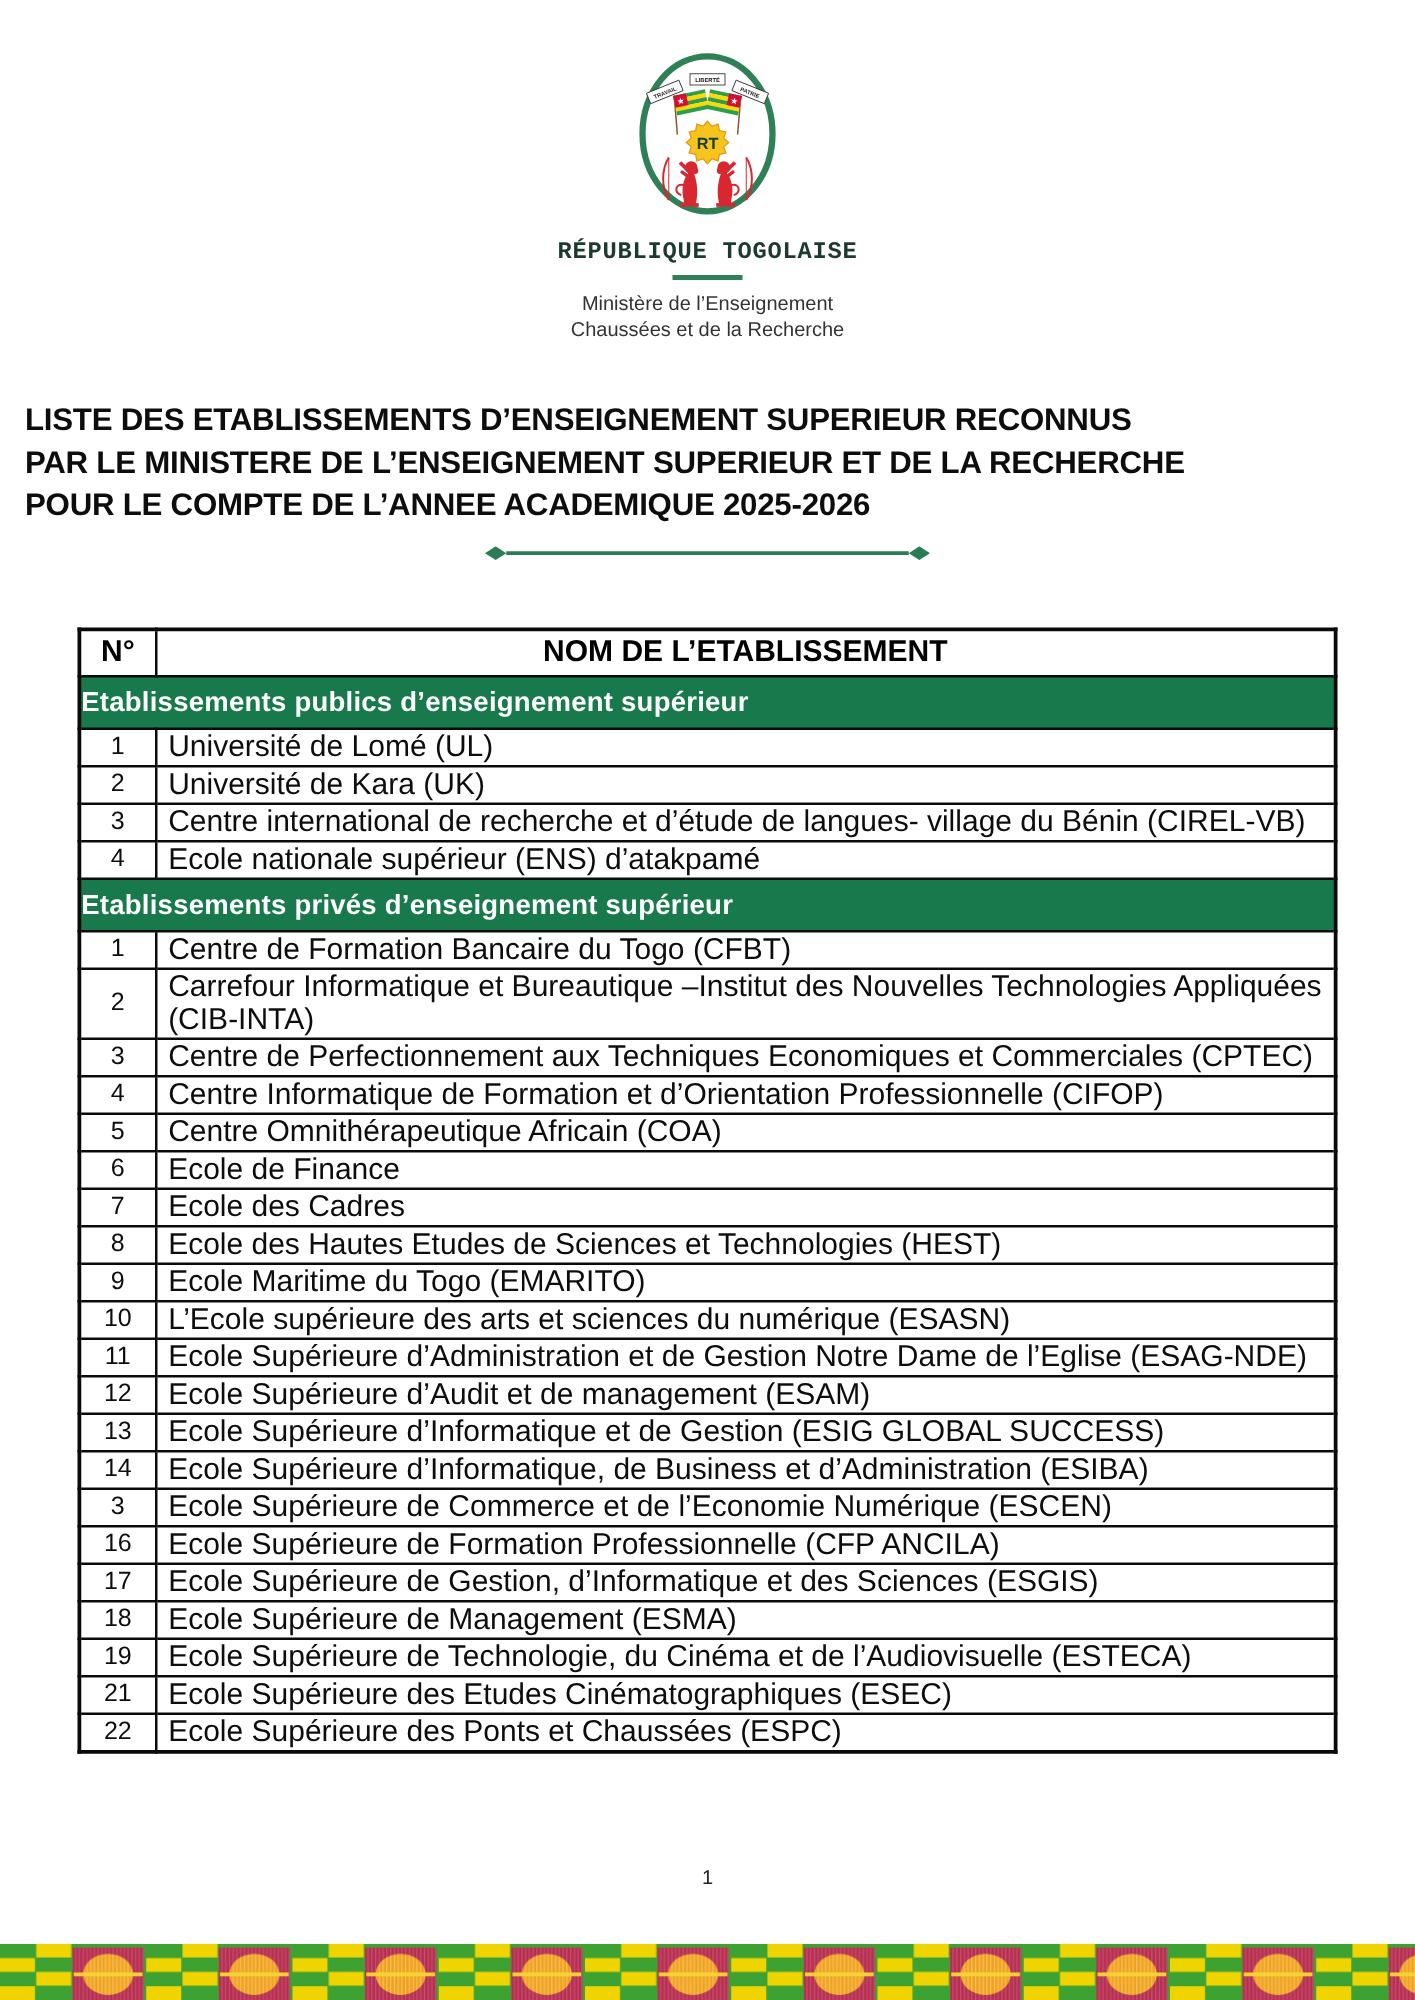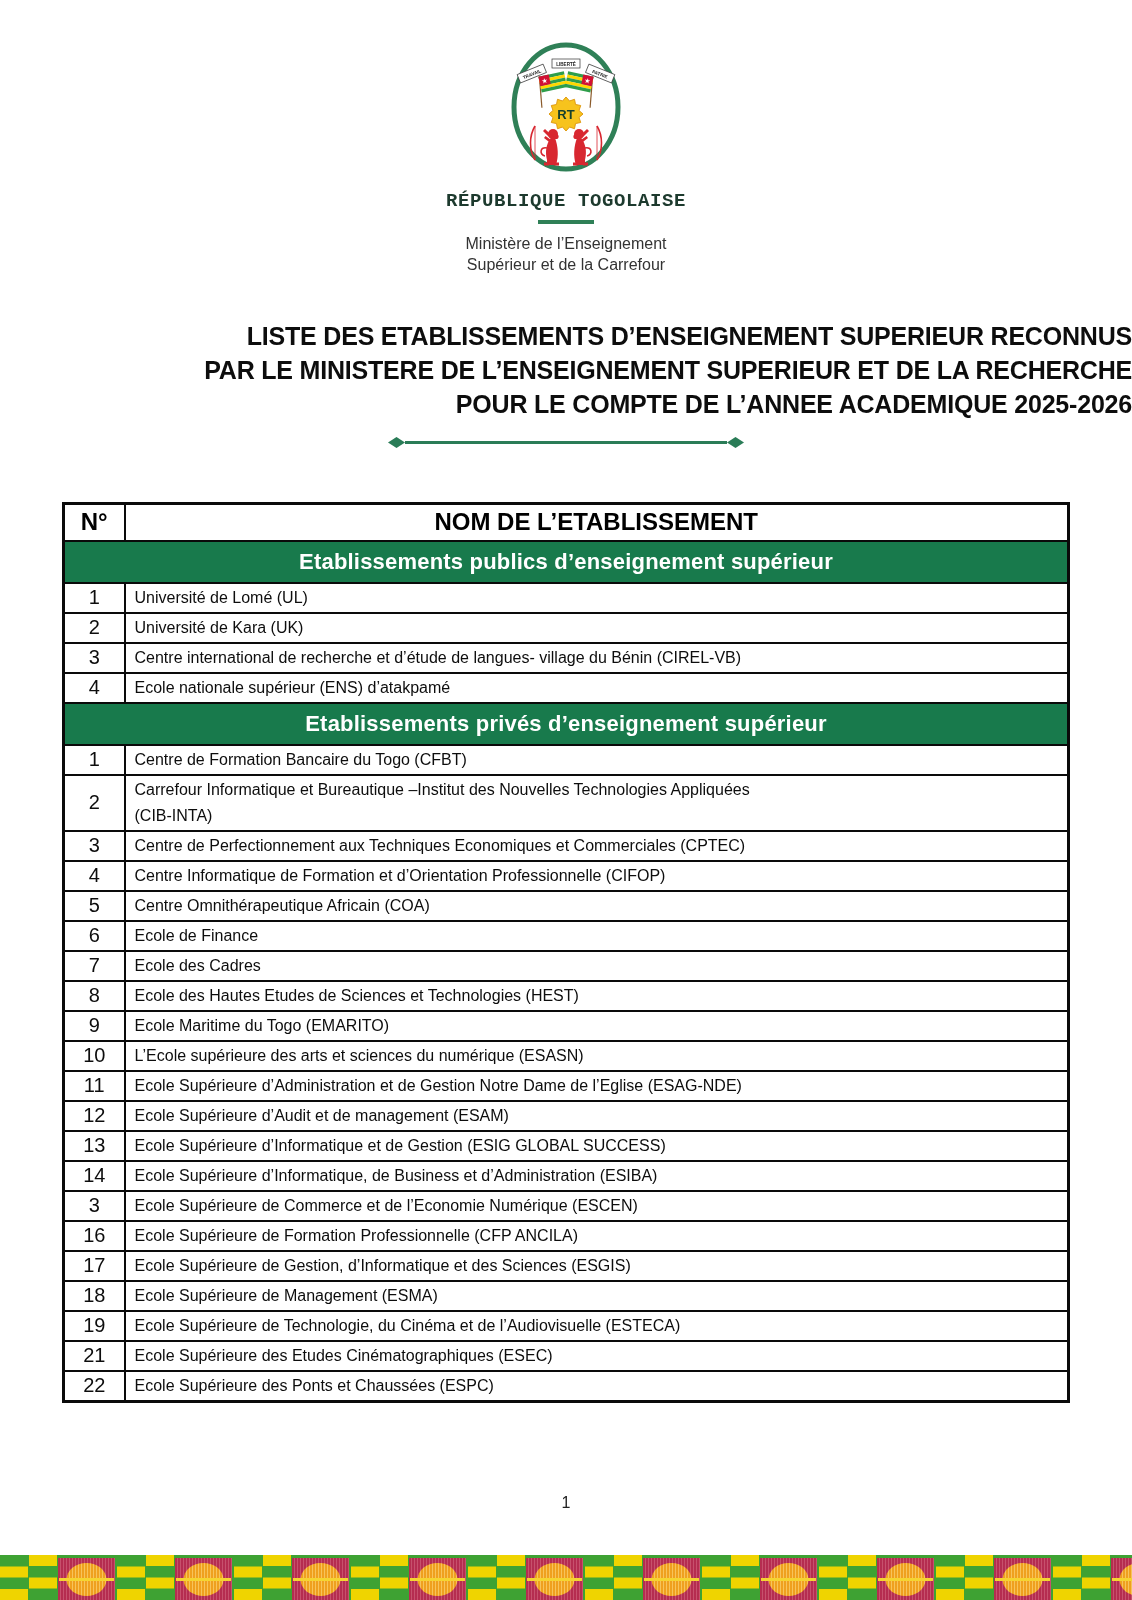--- a/index.html
+++ b/index.html
@@ -34,26 +34,27 @@
     margin-top: 9px;
     text-align: center;
     font-size: 16px;
     line-height: 21px;
     color: #333333;
   }
 
   
   .doc-title {
     margin-top: 44px;
-    text-align: right;
+    text-align: left;
     font-weight: bold;
     font-size: 25px;
     line-height: 34px;
     letter-spacing: -0.2px;
     color: #0d0d0d;
+    padding-left: 20px;
   }
   .divider {
     margin: 16px auto 0;
     width: 356px;
     display: flex;
     align-items: center;
   }
   .divider .line { flex: 1; height: 3px; background: #2a7c57; }
   .divider .diamond {
     width: 17px; height: 11px;
@@ -79,33 +80,33 @@
     text-align: center;
     color: #000;
     padding: 0;
   }
   td.section {
     height: 42px;
     background: #187a4c;
     color: #ffffff;
     font-weight: bold;
     font-size: 22px;
-    text-align: center;
+    text-align: left;
     padding: 0;
     letter-spacing: 0.2px;
   }
   td.num {
     height: 29px;
     text-align: center;
     font-size: 20px;
     color: #0d0d0d;
     padding: 0;
   }
   td.name {
-    font-size: 16px;
+    font-size: 24px;
     color: #0d0d0d;
     padding: 1px 4px 1px 9px;
     line-height: 26px;
     white-space: pre-line;
   }
 
   
   .page-number {
     position: absolute;
     left: 0; bottom: 88px;
@@ -200,21 +201,21 @@
         <rect x="1" y="34.5" width="5" height="3"></rect>
         <path d="M-6,20 C-13,18 -14,27 -8,28" fill="none" stroke="#d82730" stroke-width="1.6"></path>
       </g>
     </g>
   </svg>
 
   <div class="country-name">RÉPUBLIQUE TOGOLAISE</div>
   <div class="country-underline"></div>
   <div class="ministry">
     <div>Ministère de l’Enseignement</div>
-    <div>Supérieur et de la Carrefour</div>
+    <div>Chaussées et de la Recherche</div>
   </div>
 
   <div class="doc-title">
     <div>LISTE DES ETABLISSEMENTS D’ENSEIGNEMENT SUPERIEUR RECONNUS</div>
     <div>PAR LE MINISTERE DE L’ENSEIGNEMENT SUPERIEUR ET DE LA RECHERCHE</div>
     <div>POUR LE COMPTE DE L’ANNEE ACADEMIQUE 2025-2026</div>
   </div>
   <div class="divider">
     <div class="diamond"></div>
     <div class="line"></div>

